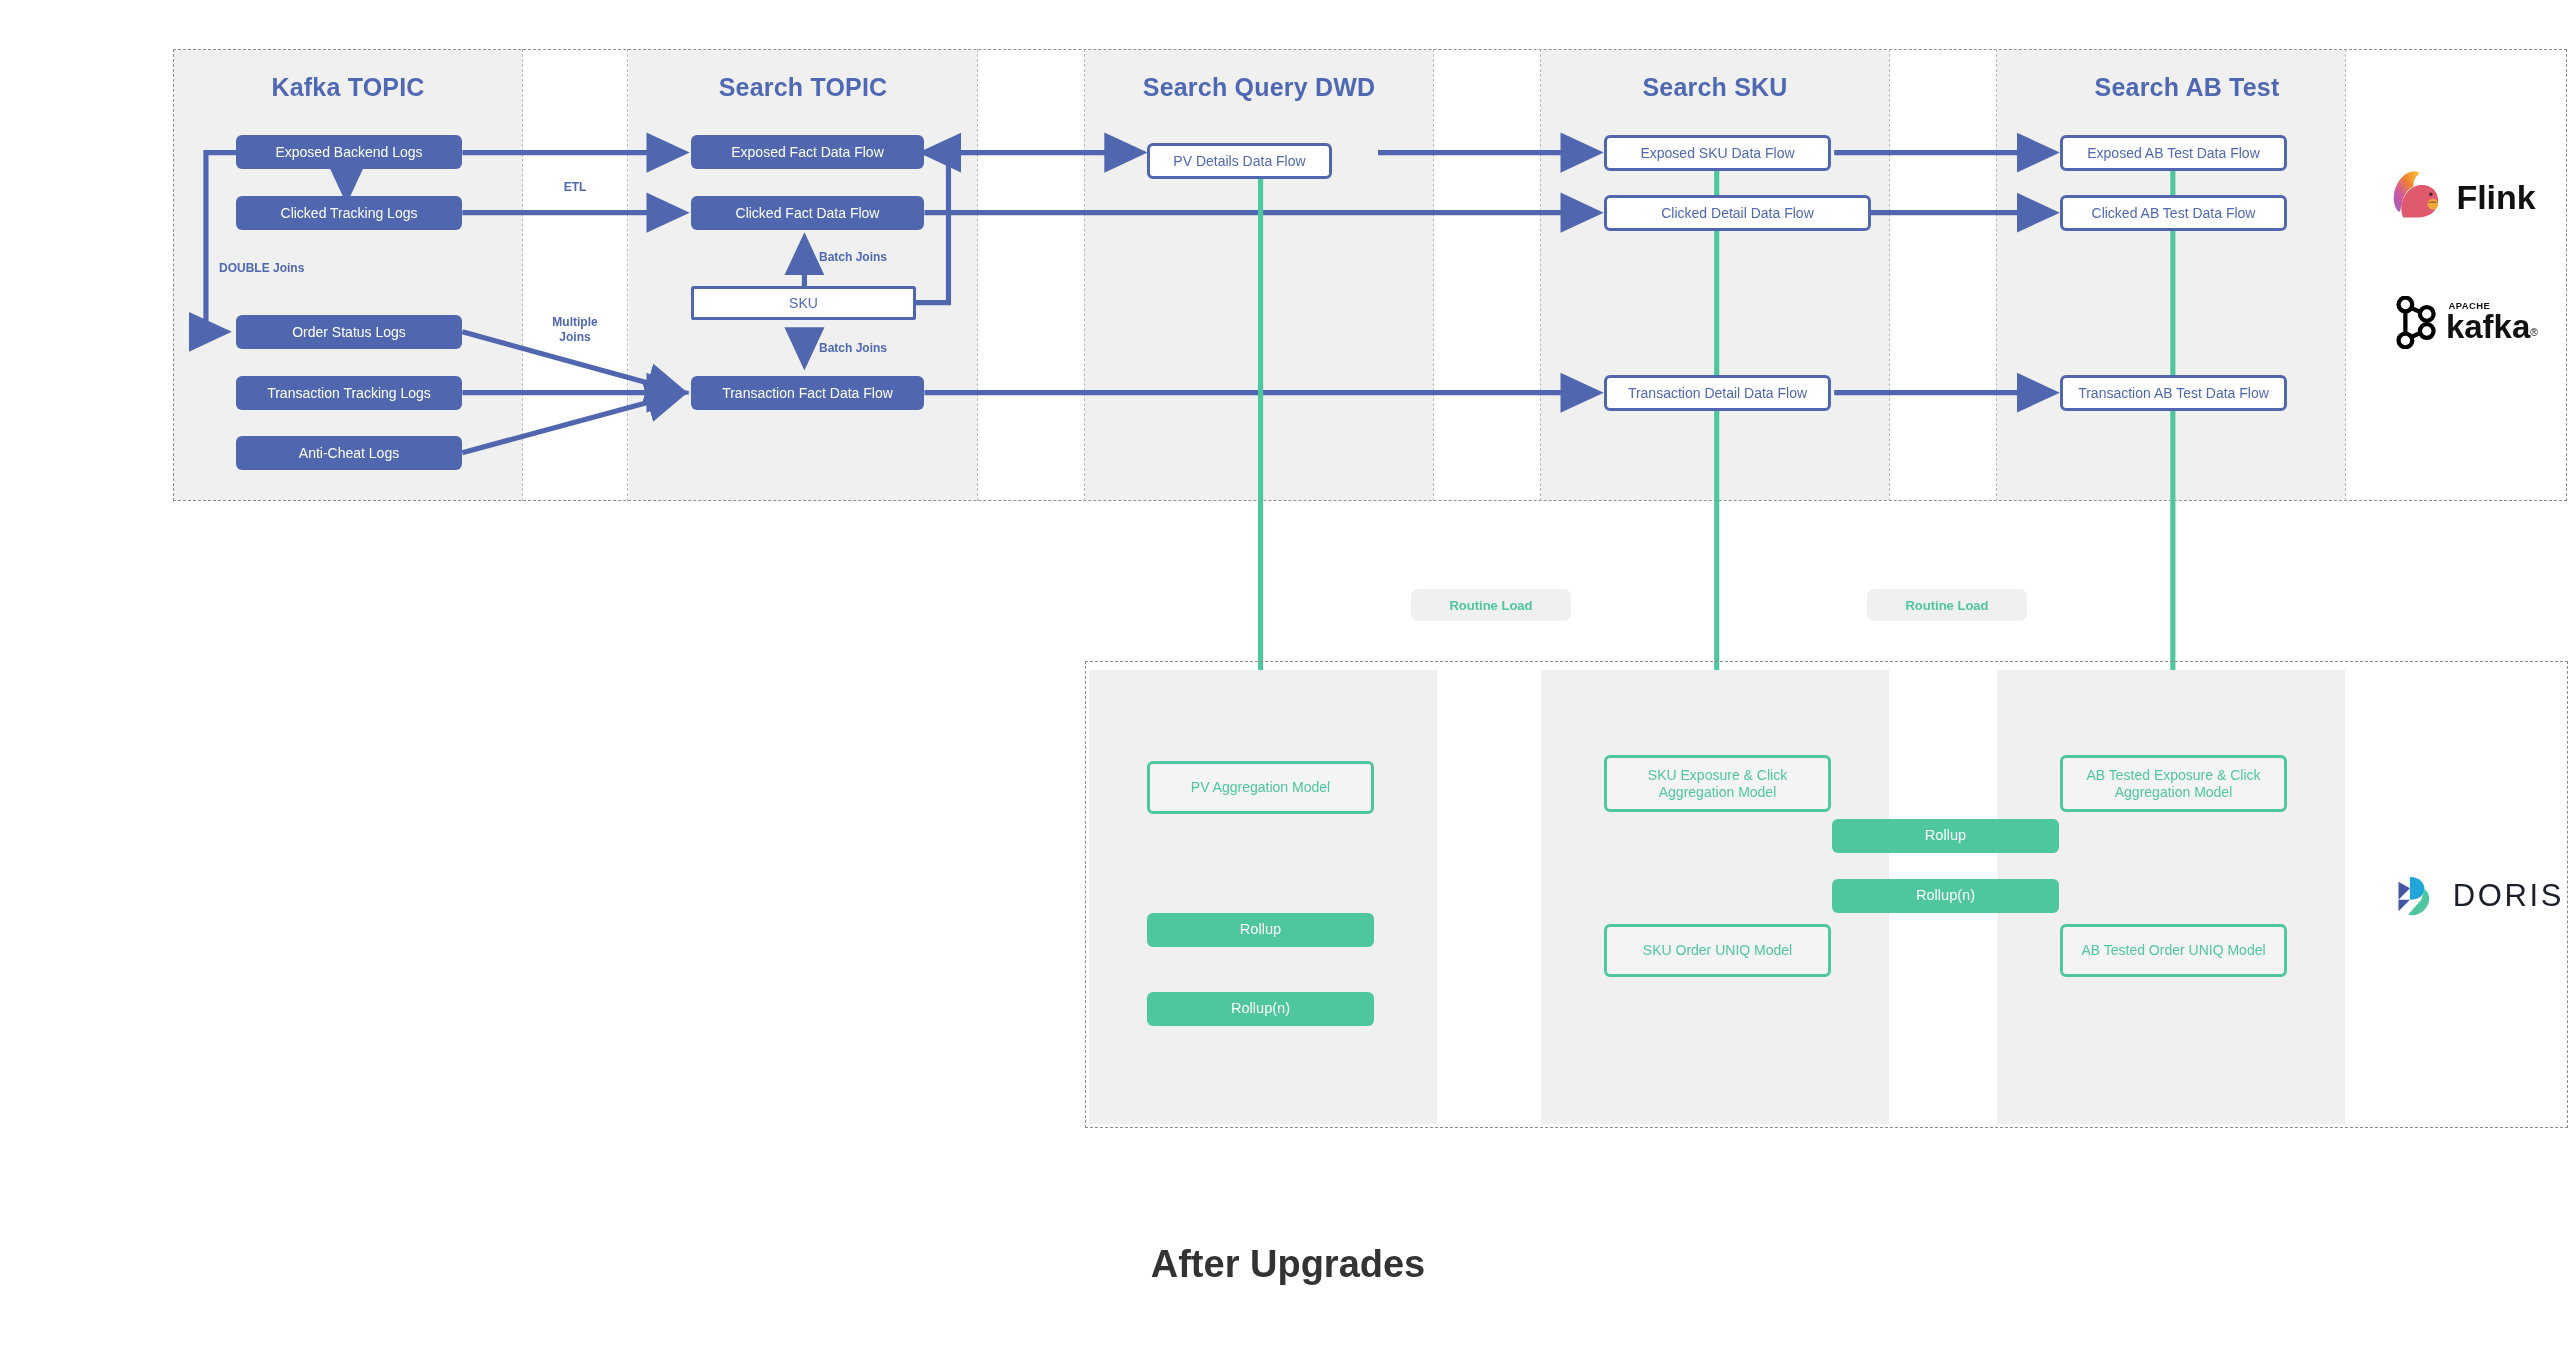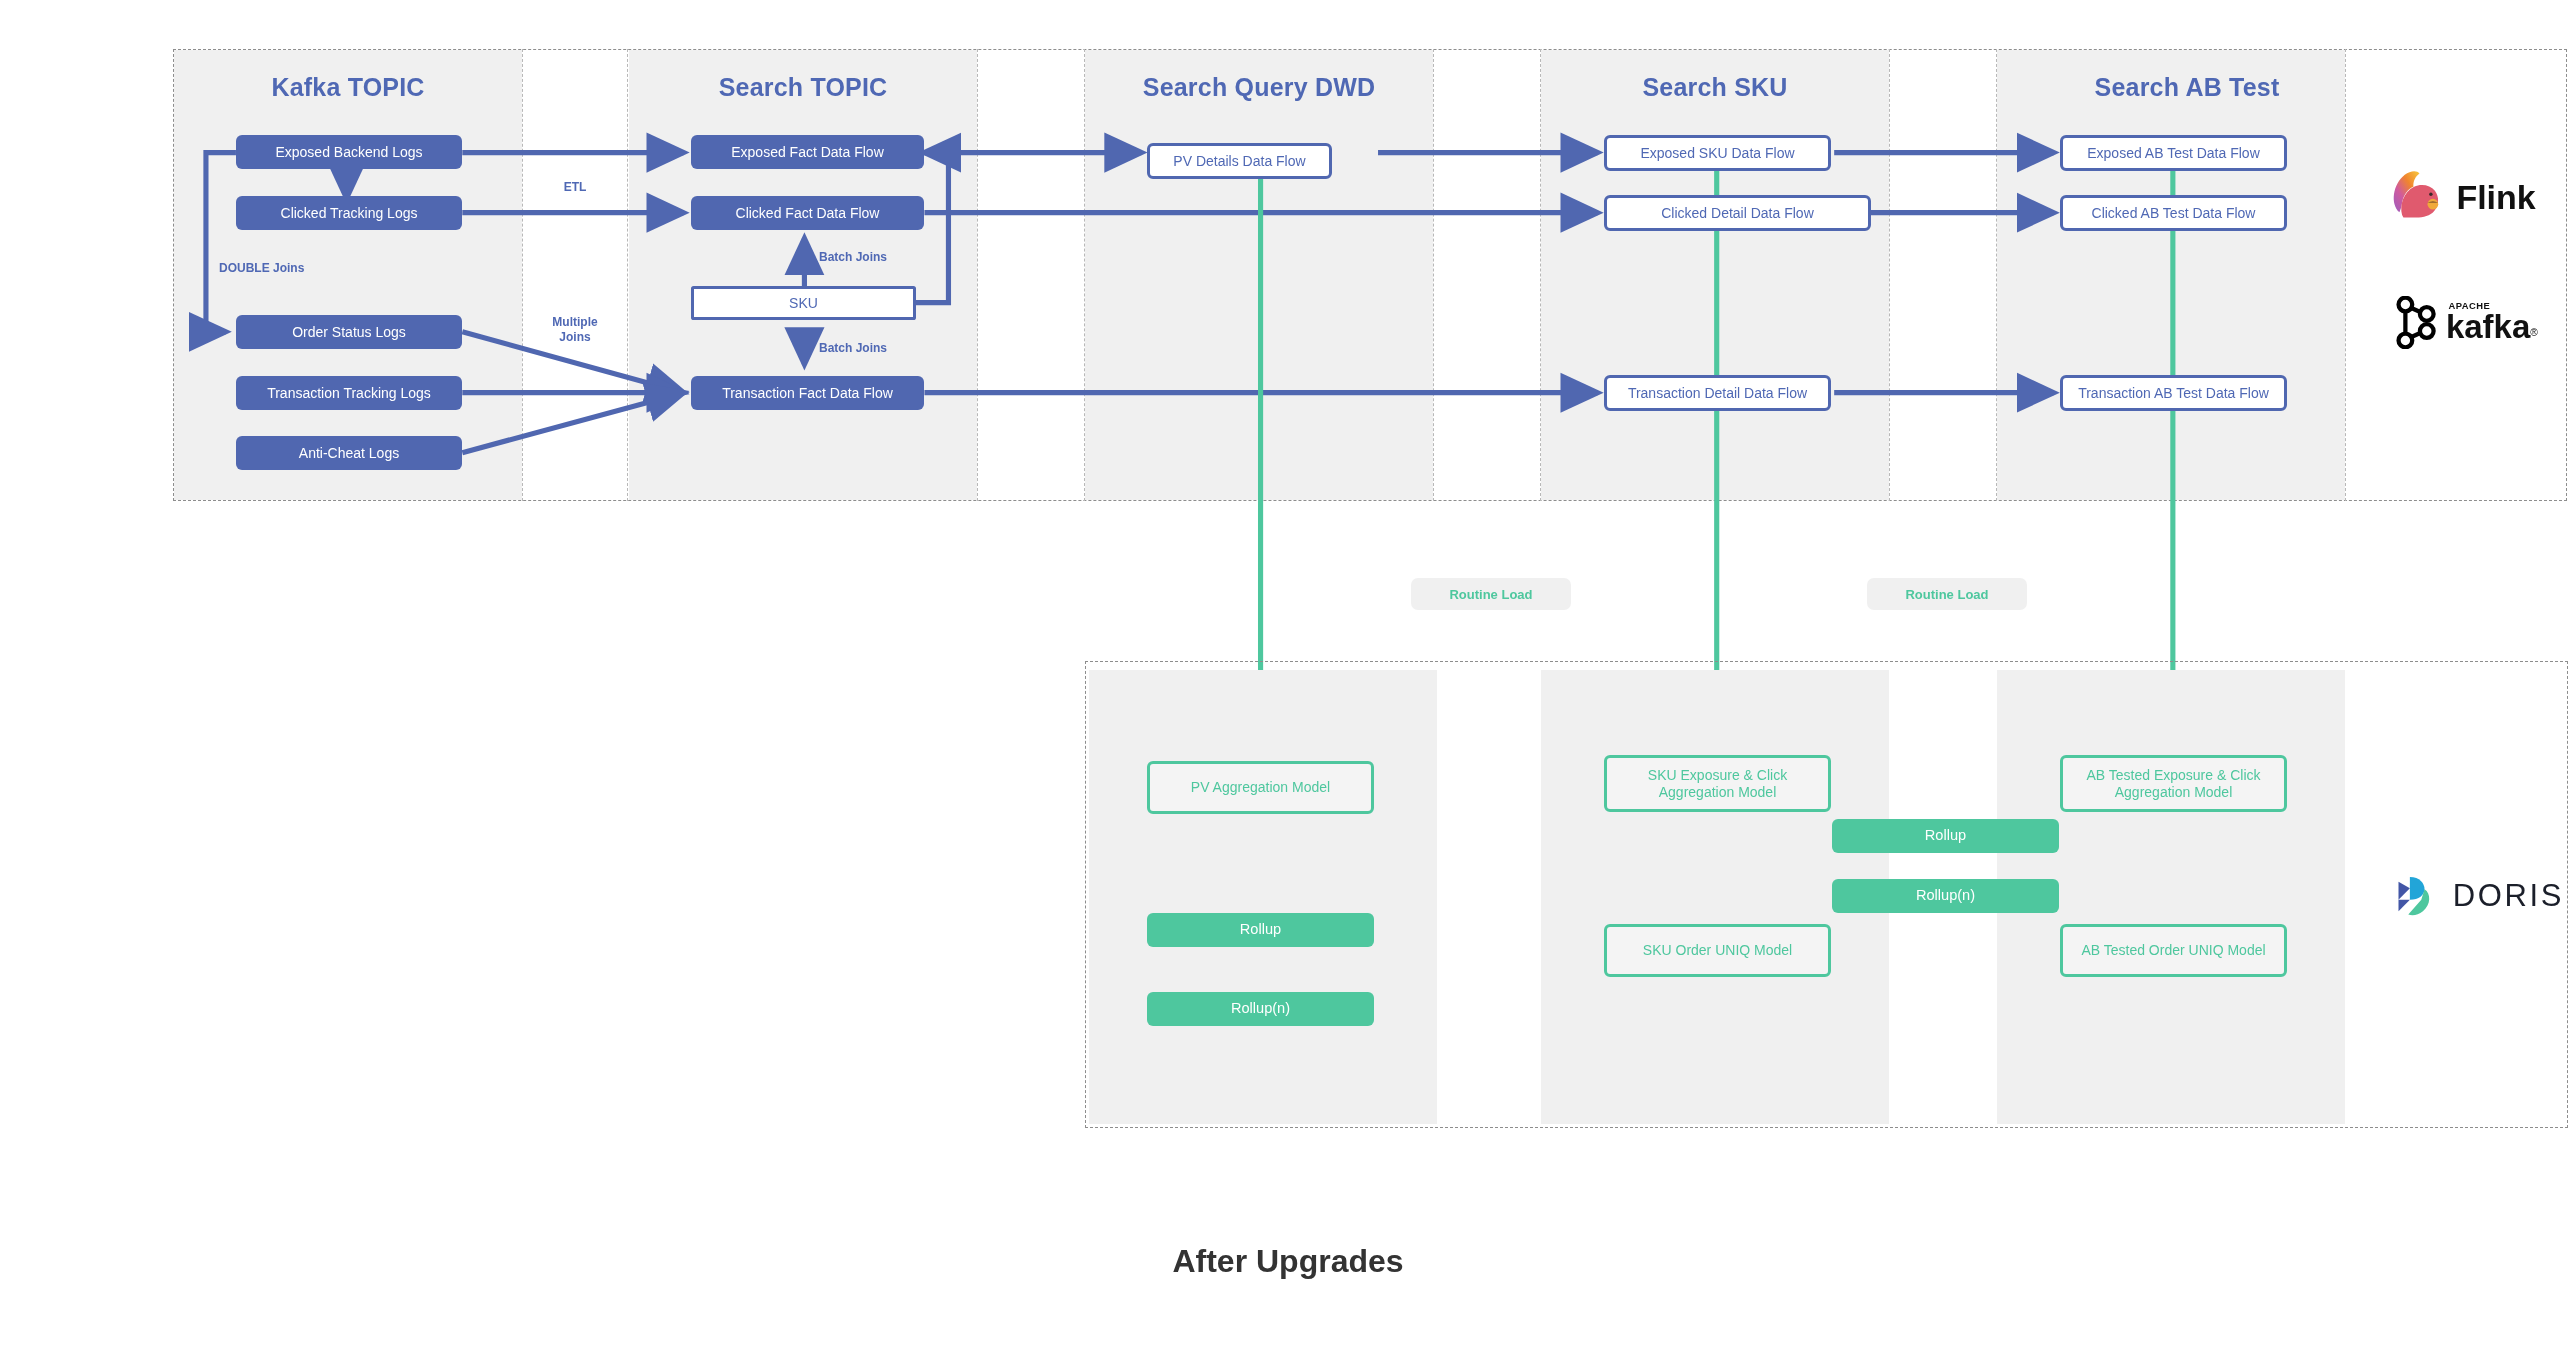--- a/index.html
+++ b/index.html
@@ -81,20 +81,21 @@
   .chip {
     position: absolute;
     display: flex;
     align-items: center;
     justify-content: center;
     background: #f0f0f0;
     color: #4ec79e;
     font-weight: bold;
     font-size: 13px;
     border-radius: 6.9px;
+    margin-top: 11px;
   }
   
   .edge-label {
     position: absolute;
     color: #4f68b4;
     font-weight: bold;
     font-size: 12px;
     text-align: center;
     line-height: 1.25;
     white-space: pre-line;
@@ -107,21 +108,21 @@
     font-family: "Liberation Sans", sans-serif;
     font-weight: bold;
   }
   
   #caption {
     position: absolute;
     left: 0; right: 0;
     top: 1243px;
     text-align: center;
     color: #333333;
-    font-size: 32px;
+    font-size: 38px;
     font-weight: bold;
   }
 </style>
 </head>
 <body>
 
 <div id="stage">
 
   <div class="dashed-box" style="left:173px; top:49px; width:2394px; height:452px;"></div>
 

